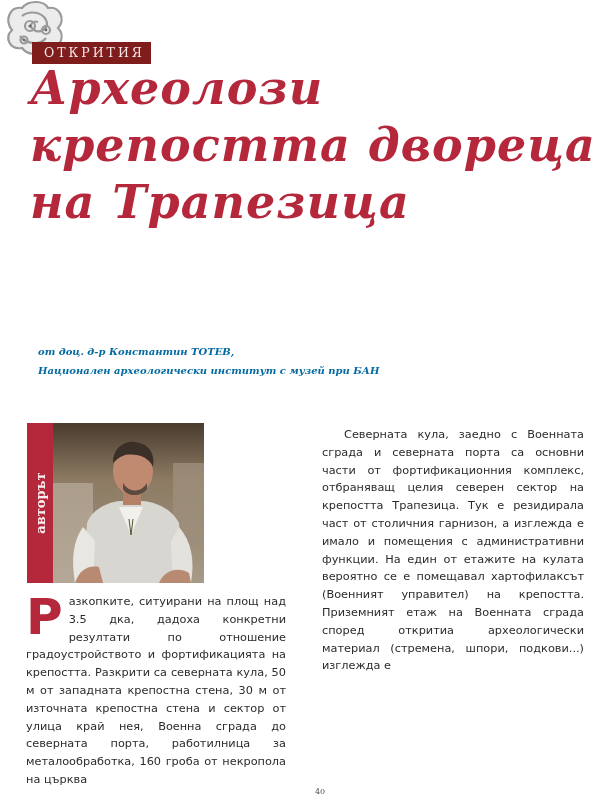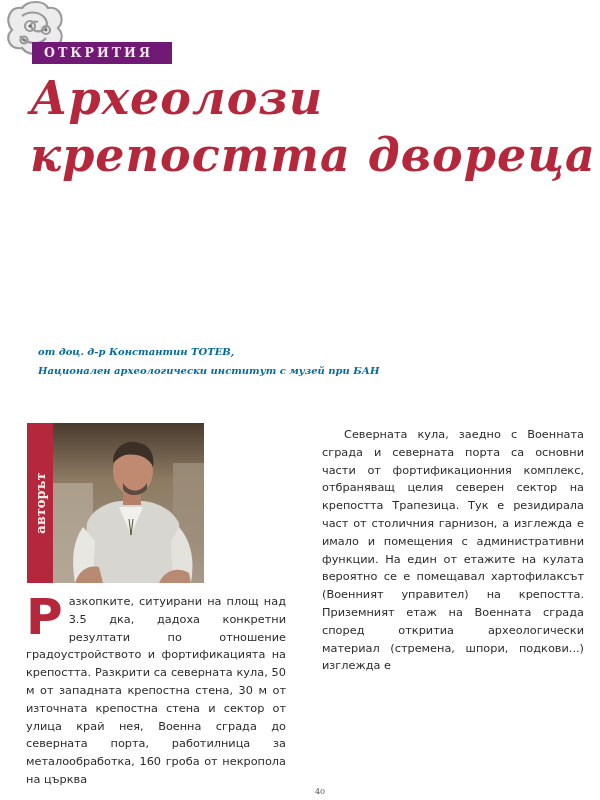--- a/index.html
+++ b/index.html
@@ -1,22 +1,22 @@
 <!DOCTYPE html>
 <html><head>
 <meta charset="utf-8">
 <style>
   html, body { margin: 0; padding: 0; background: #ffffff; }
   body { width: 600px; height: 800px; position: relative; overflow: hidden; font-family: "DejaVu Sans", sans-serif; color: #2a2a2a; }
 
   .ornament { position: absolute; left: 2px; top: 0px; width: 66px; height: 56px; }
 
-  .category-tag { position: absolute; left: 32px; top: 42px; width: 140px; height: 22px; background: #701a75; color: #f3e6e8; font-family: "DejaVu Serif", serif; font-size: 12.5px; letter-spacing: 3px; line-height: 22px; padding-left: 12px; box-sizing: border-box; font-weight: bold; }
+  .category-tag { position: absolute; left: 32px; top: 42px; width: 119px; height: 22px; background: #7f1d1d; color: #f3e6e8; font-family: "DejaVu Serif", serif; font-size: 12.5px; letter-spacing: 3px; line-height: 22px; padding-left: 12px; box-sizing: border-box; }
 
-  .headline { position: absolute; left: 30px; top: 70px; margin: 0; font-family: "DejaVu Serif", serif; font-style: italic; font-weight: bold; color: #b5283c; font-size: 46px; line-height: 57px; letter-spacing: 1px; }
+  .headline { position: absolute; left: 30px; top: 60px; margin: 0; font-family: "DejaVu Serif", serif; font-style: italic; font-weight: bold; color: #b5283c; font-size: 46px; line-height: 57px; letter-spacing: 1px; }
   .headline span { display: block; white-space: nowrap; }
 
   .byline { position: absolute; left: 38px; top: 342px; font-family: "DejaVu Serif", serif; font-style: italic; font-weight: bold; font-size: 10px; line-height: 19px; color: #0369a1; }
   .byline div { white-space: nowrap; }
 
   .author-box { position: absolute; left: 27px; top: 423px; width: 177px; height: 160px; background: #8a7a6a; overflow: hidden; }
   .author-label { position: absolute; left: 0; top: 0; width: 26px; height: 160px; background: #b5283c; z-index: 2; }
   .author-label-text { position: absolute; left: 13px; top: 80px; transform: translate(-50%, -50%) rotate(-90deg); color: #fbecee; font-family: "DejaVu Serif", serif; font-weight: bold; font-size: 13px; white-space: nowrap; }
   .author-photo { position: absolute; left: 26px; top: 0; width: 151px; height: 160px; }
 
@@ -51,20 +51,21 @@
       <circle cx="22" cy="40" r="1.2"></circle>
     </g>
   </svg>
 </div>
 
 <div class="category-tag">ОТКРИТИЯ</div>
 
 <h1 class="headline">
   <span>Археолози</span>
   <span>крепостта дворeцa</span>
+  <span>на Трапезица</span>
 </h1>
 
 <div class="byline">
   <div>от доц. д-р Константин ТОТЕВ,</div>
   <div>Национален археологически институт с музей при БАН</div>
 </div>
 
 <div class="author-box">
   <div class="author-label">
     <span class="author-label-text">авторът</span>

